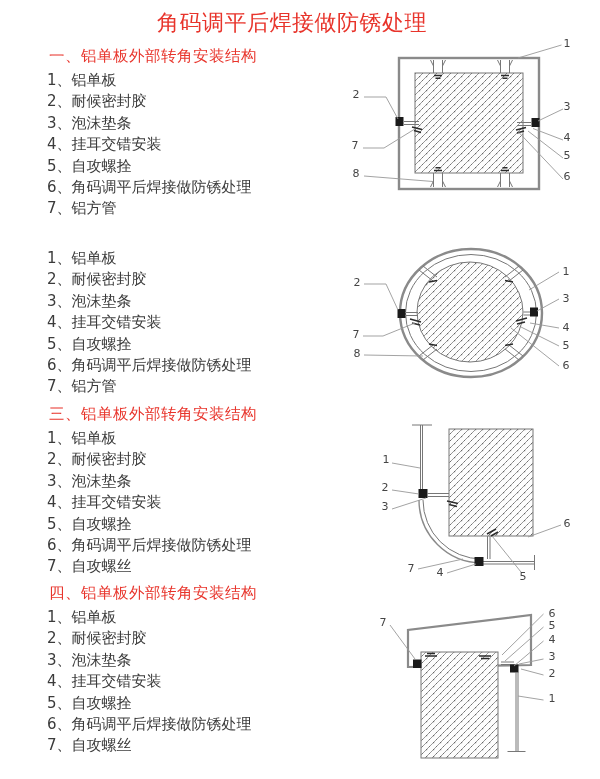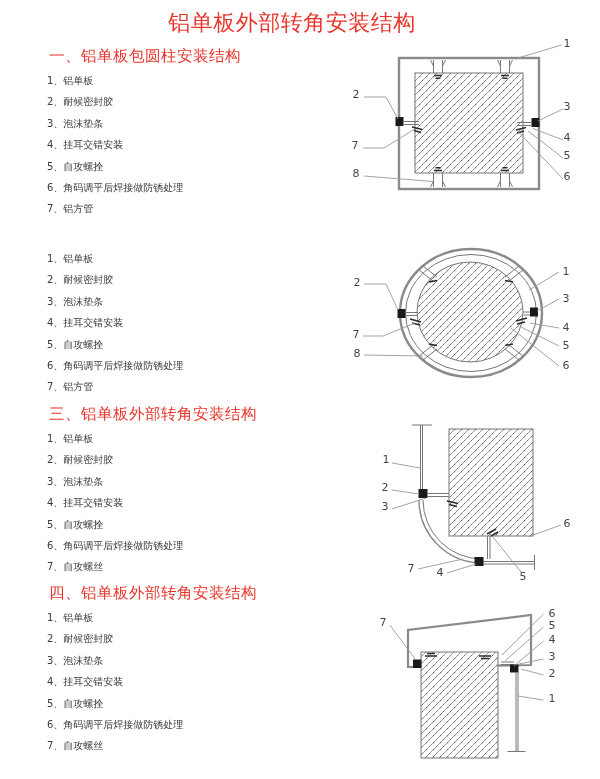--- a/index.html
+++ b/index.html
@@ -4,38 +4,38 @@
 <style>
   html,body{margin:0;padding:0;background:#fff;}
   :root{--accent:#e8342b;--text:#3b3b3b;}
   .page{position:relative;width:600px;height:779px;background:#ffffff;overflow:hidden;
         font-family:"DejaVu Sans","Liberation Sans",sans-serif;}
   .page-title{position:absolute;top:8px;left:0;width:584px;text-align:center;
               font-size:22px;color:var(--accent);letter-spacing:.5px;white-space:nowrap;}
   .section-heading{position:absolute;left:49px;font-size:15.5px;color:var(--accent);
                    letter-spacing:.5px;white-space:nowrap;}
   .legend{position:absolute;left:47px;margin:0;padding:0;list-style:none;}
-  .legend li{height:21.4px;line-height:21.4px;font-size:10px;color:var(--text);white-space:nowrap;}
+  .legend li{height:21.4px;line-height:21.4px;font-size:15px;color:var(--text);white-space:nowrap;}
   svg.diagram{position:absolute;}
   .callout-text{font-size:11px;fill:#454545;font-family:"DejaVu Sans",sans-serif;}
   .leader{stroke:#999;stroke-width:.9;fill:none;}
   .panel{stroke:#8a8a8a;fill:none;}
   .panelw{stroke:#8a8a8a;fill:#fff;}
   .thin{stroke:#777;stroke-width:1;fill:none;}
   .dark{stroke:#2b2b2b;stroke-width:1.5;fill:none;}
   .blob{fill:#1a1a1a;}
 </style>
 </head>
 <body>
 
 <div class="page">
 
-  <div class="page-title">铝单板外部转角安装结构</div>
-
-  <div class="section-heading" style="top:46px">一、铝单板包圆柱安装结构</div>
+  <div class="page-title">角码调平后焊接做防锈处理</div>
+
+  <div class="section-heading" style="top:46px">一、铝单板外部转角安装结构</div>
   <ul class="legend" style="top:70px">
     <li>1、铝单板</li>
     <li>2、耐候密封胶</li>
     <li>3、泡沫垫条</li>
     <li>4、挂耳交错安装</li>
     <li>5、自攻螺拴</li>
     <li>6、角码调平后焊接做防锈处理</li>
     <li>7、铝方管</li>
   </ul>
 

